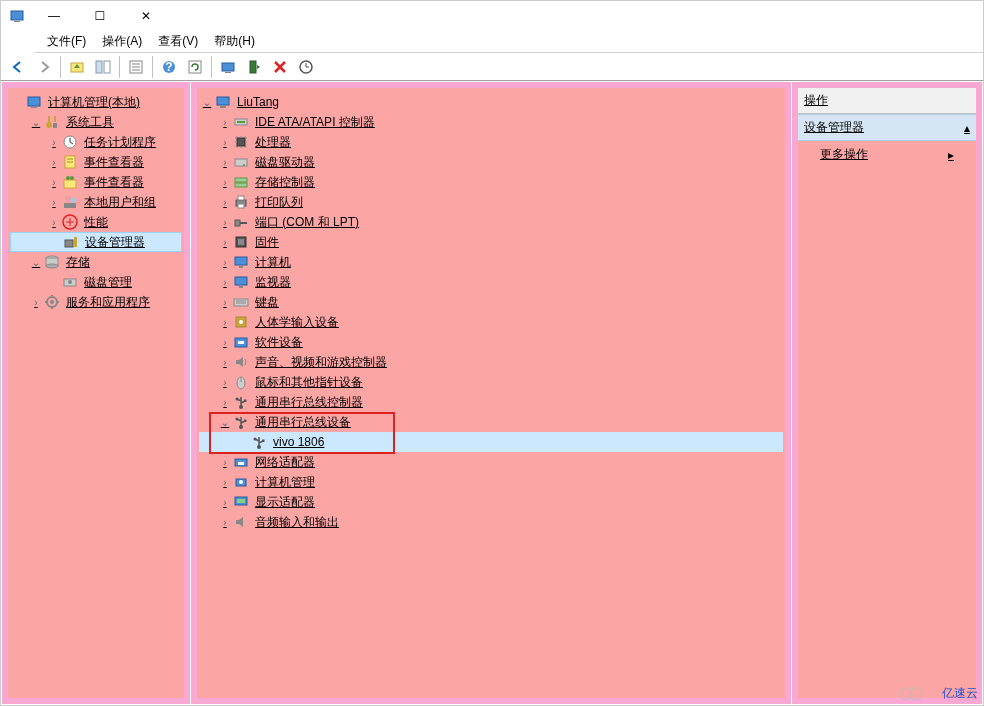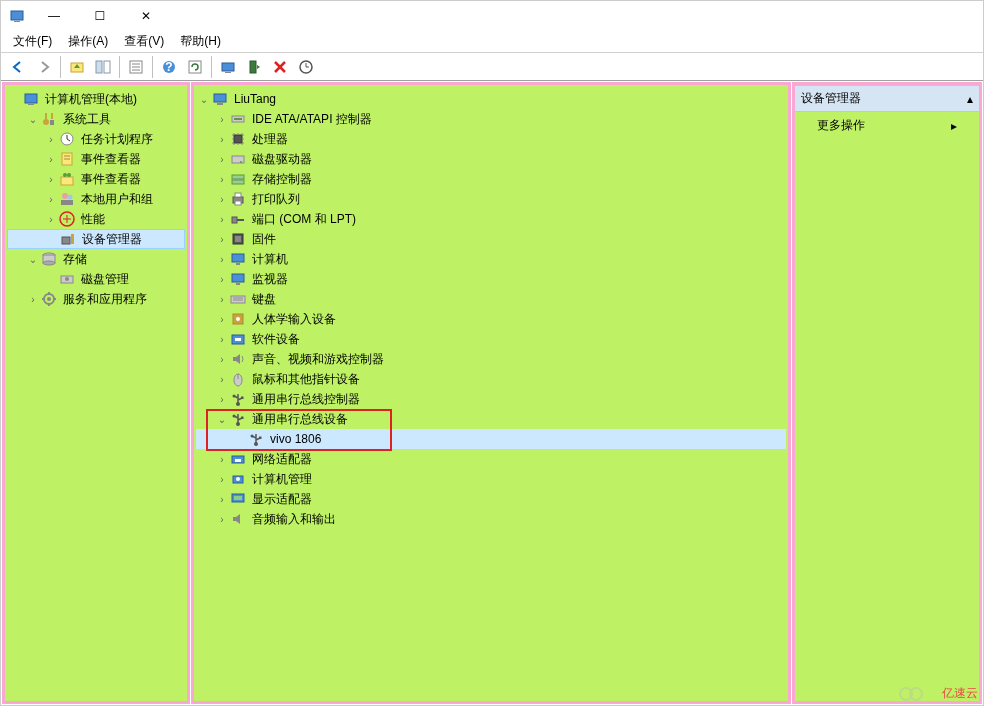--- a/index.html
+++ b/index.html
@@ -3,43 +3,43 @@
 <meta charset="utf-8">
 <style>
 * { margin:0; padding:0; box-sizing:border-box; font-family:"Microsoft YaHei","Segoe UI",Tahoma,sans-serif; font-size:12px; }
 body { background:#fff; width:984px; height:706px; overflow:hidden; position:relative; }
 .window { width:984px; height:706px; display:flex; flex-direction:column; border:1px solid #ccc; background:#fff; }
 .titlebar { height:30px; display:flex; align-items:center; padding:0 0 0 8px; }
 .titlebar .appicon { width:16px; height:16px; margin-right:6px; display:flex; align-items:center; justify-content:center; }
 .titlebar .title { flex:1; }
 .titlebar .btns { display:flex; }
 .titlebar .btn { width:46px; height:30px; display:flex; align-items:center; justify-content:center; }
-.menubar { height:22px; display:flex; align-items:center; padding:0 4px; border-bottom:1px solid #d0d0d0; }
+.menubar { height:22px; display:flex; align-items:center; padding:0 4px; border-bottom:1px solid #d0d0d0;margin-left:34px; }
 .menubar .mi { padding:2px 8px; }
 .toolbar { height:28px; display:flex; align-items:center; padding:0 4px; border-bottom:1px solid #a0a0a0; gap:0; background:#fff; }
 .toolbar .tb { width:24px; height:24px; display:flex; align-items:center; justify-content:center; margin:0 1px; border:1px solid transparent; }
 .toolbar .sep { width:1px; height:22px; background:#c0c0c0; margin:0 3px; }
 .content { flex:1; display:flex; min-height:0; }
-.panel { border:3px solid #f9a8d4; background:#bef264; overflow:auto; }
+.panel { border:6px solid #f9a8d4; background:#fca5a5; overflow:auto;text-decoration:underline; }
 .left-panel { width:188px; margin:1px; }
 .mid-panel { flex:1; margin:1px 1px 1px 0; }
 .right-panel { width:190px; margin:1px 1px 1px 0; display:flex; flex-direction:column; }
 .tree { padding:4px 2px; }
 .tree-row { display:flex; align-items:center; height:20px; white-space:nowrap; cursor:default; }
 .tree-row.selected { background:#cce8ff; border:1px solid #99d1ff; height:20px; }
 .tree-row.midsel { background:#cce8ff; }
 .indent { display:inline-block; }
 .exp { width:16px; text-align:center; color:#666; font-size:10px; display:inline-block; }
 .nodeicon { width:16px; height:16px; margin-right:4px; display:inline-flex; align-items:center; justify-content:center; }
 .nodelbl { padding:0 2px; }
 .actions-head { background:#f0f0f0; border-bottom:1px solid #c0c0c0; padding:4px 6px; font-weight:normal; }
 .actions-cat { background:#d6e5f3; border:1px solid #b5cce2; border-left:0; border-right:0; padding:4px 6px; display:flex; justify-content:space-between; align-items:center; }
 .actions-item { padding:5px 22px; display:flex; justify-content:space-between; align-items:center;gap:12px; }
 .redbox { position:absolute; border:2px solid #d22; pointer-events:none; }
-.watermark { position:absolute; right:6px; bottom:4px; font-size:14px; color:#ef4444; display:flex; align-items:center; gap:16px;}
+.watermark { position:absolute; right:6px; bottom:4px; font-size:14px; color:#1d4ed8; display:flex; align-items:center; gap:16px;}
 .watermark svg { opacity:.4; }
 svg { display:block; }
 </style>
 </head>
 <body>
 
 <div class="window">
 
   <div class="titlebar">
     <span class="appicon">
@@ -520,20 +520,21 @@
               <svg width="16" height="16">
                 <path d="M3 6 L6 6 L10 3 L10 13 L6 10 L3 10 Z" fill="#888"></path>
               </svg>
             </span>
             <span class="nodelbl">音频输入和输出</span>
           </div>
         </div>
       <div class="redbox" style="left:12px; top:324px; width:186px; height:42px;"></div>
     </div>
     <div class="panel right-panel">
+      <div class="actions-head">操作</div>
       <div class="actions-cat">
         <span>设备管理器</span>
         <span>▴</span>
       </div>
       <div class="actions-item">
         <span>更多操作</span>
         <span>▸</span>
       </div>
     </div>
   </div>

